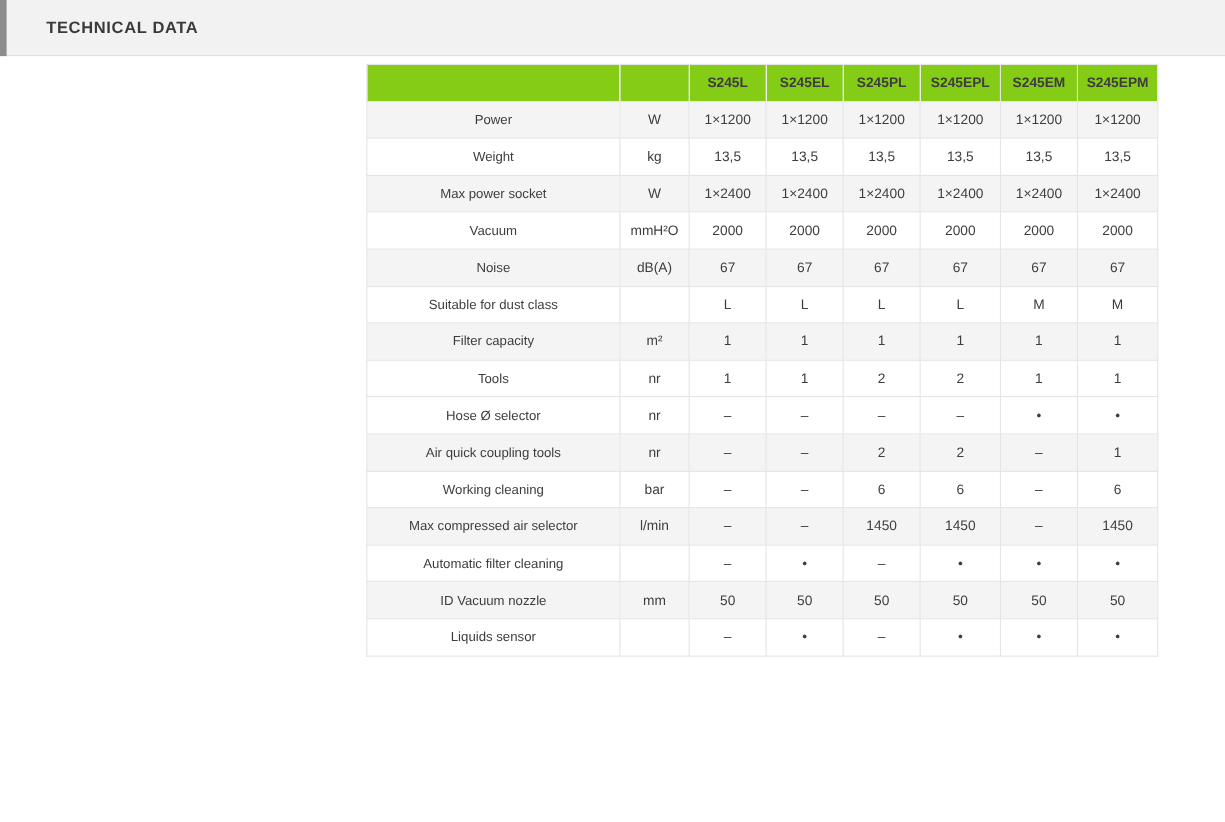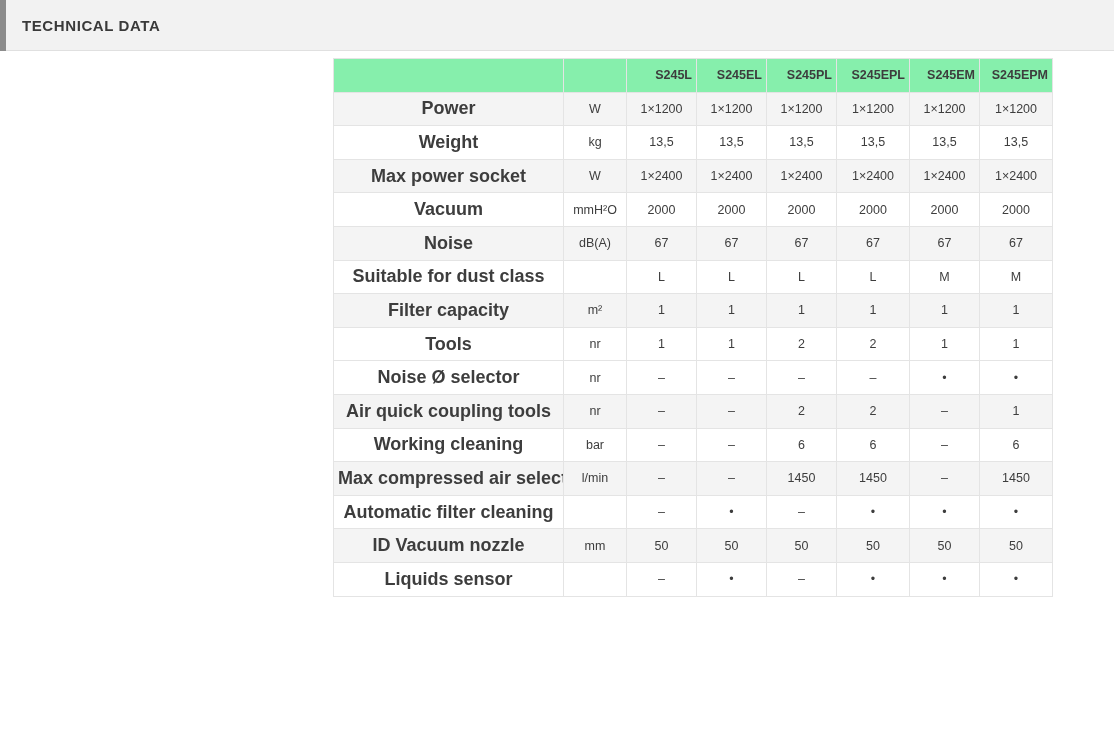--- a/index.html
+++ b/index.html
@@ -18,20 +18,21 @@
     width: 1114px;
     height: 747px;
   }
   .header-bar {
     height: 51px;
     background: #f2f2f2;
     border-bottom: 1px solid #e0e0e0;
     display: flex;
     align-items: center;
     box-sizing: border-box;
+    gap: 20px;
   }
   .header-accent {
     width: 6px;
     height: 51px;
     background: #8c8c8c;
     flex: 0 0 auto;
   }
   .header-title {
     font-size: 15px;
     font-weight: bold;
@@ -65,33 +66,32 @@
     text-align: center;
     vertical-align: middle;
     box-sizing: border-box;
     overflow: hidden;
     white-space: nowrap;
   }
   table.spec thead th {
     font-weight: bold;
     font-size: 12.5px;
     color: #3d3d3d;
-    background: #86efac;
+    background: #84cc16;
     border-top: 1px solid #e4e4e4;
-    text-align: right;
   }
   table.spec thead th.blank {
     border-left: 1px solid #e4e4e4;
   }
   tr.even td, tr.even th { background: #f4f4f4; }
   tr.odd  td, tr.odd  th { background: #ffffff; }
   td.rowname, th.rowname {
-    font-weight: bold;
+    font-weight: normal;
     text-align: center;
-    font-size: 18px;
+    font-size: 12px;
   }
   td.unit {
     font-size: 12.5px;
     color: #3d3d3d;
   }
   td.val {
     font-size: 12.5px;
     color: #3d3d3d;
   }
 </style>
@@ -204,21 +204,21 @@
             <td class="rowname">Tools</td>
             <td class="unit">nr</td>
             <td class="val">1</td>
             <td class="val">1</td>
             <td class="val">2</td>
             <td class="val">2</td>
             <td class="val">1</td>
             <td class="val">1</td>
           </tr>
           <tr class="odd">
-            <td class="rowname">Noise Ø selector</td>
+            <td class="rowname">Hose Ø selector</td>
             <td class="unit">nr</td>
             <td class="val">–</td>
             <td class="val">–</td>
             <td class="val">–</td>
             <td class="val">–</td>
             <td class="val">•</td>
             <td class="val">•</td>
           </tr>
           <tr class="even">
             <td class="rowname">Air quick coupling tools</td>

